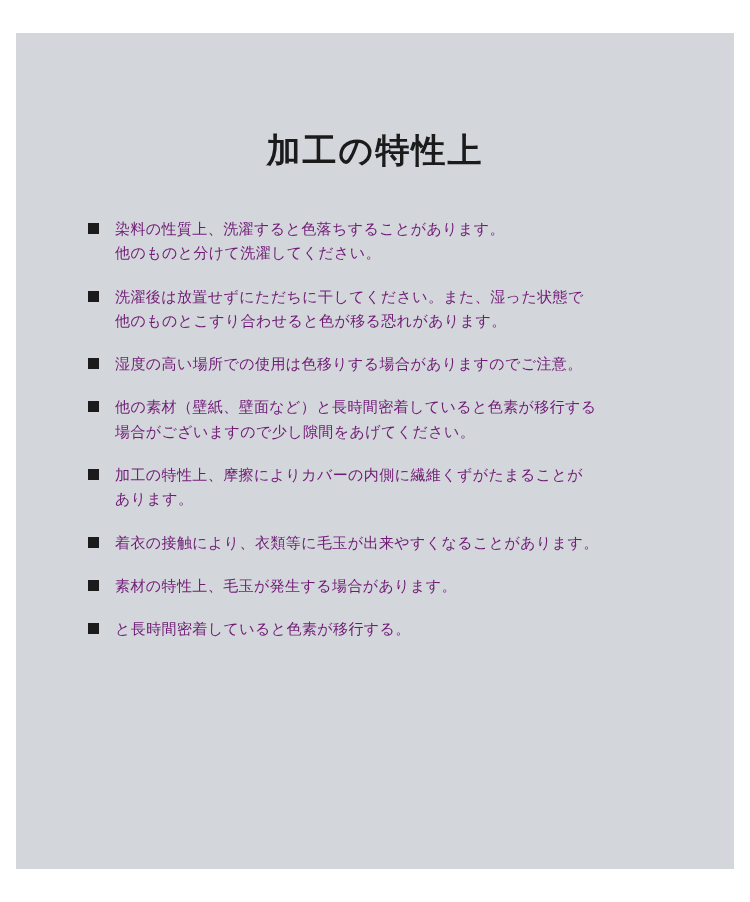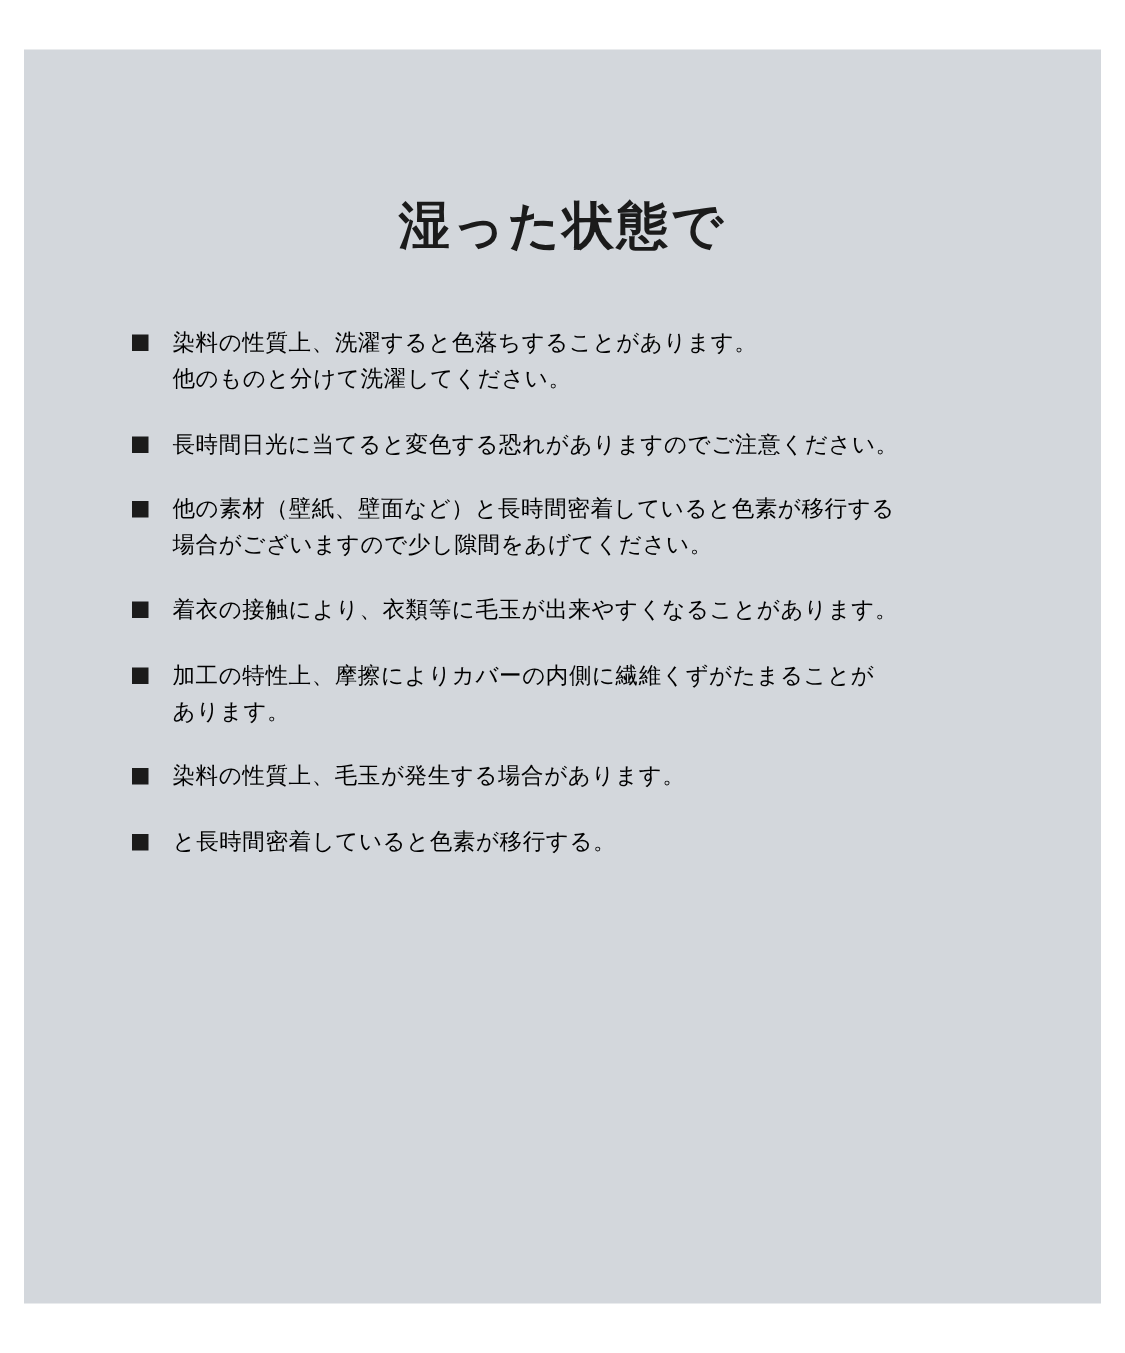--- a/index.html
+++ b/index.html
@@ -56,70 +56,75 @@
     width: 11px;
     height: 11px;
     background: #1b1b1b;
     margin-top: 6px;
     margin-right: 16px;
   }
   .text {
     flex: 1 1 auto;
     font-size: 15px;
     line-height: 1.62;
-    color: #000000;
+    color: #701a75;
     letter-spacing: 0.4px;
     white-space: pre-line;
     font-family: "Liberation Sans", sans-serif;
   }
 </style>
 </head>
 <body>
 
 <div class="page">
   <div class="panel">
 
-    <div class="title">湿った状態で</div>
+    <div class="title">加工の特性上</div>
 
     <div class="list">
 
       <div class="item">
         <span class="bullet"></span>
         <span class="text">染料の性質上、洗濯すると色落ちすることがあります。
 他のものと分けて洗濯してください。</span>
       </div>
 
+      <div class="item">
+        <span class="bullet"></span>
+        <span class="text">洗濯後は放置せずにただちに干してください。また、湿った状態で
+他のものとこすり合わせると色が移る恐れがあります。</span>
+      </div>
 
 
       <div class="item">
         <span class="bullet"></span>
-        <span class="text">長時間日光に当てると変色する恐れがありますのでご注意ください。</span>
+        <span class="text">湿度の高い場所での使用は色移りする場合がありますのでご注意。</span>
       </div>
 
       <div class="item">
         <span class="bullet"></span>
         <span class="text">他の素材（壁紙、壁面など）と長時間密着していると色素が移行する
 場合がございますので少し隙間をあげてください。</span>
       </div>
 
 
       <div class="item">
         <span class="bullet"></span>
-        <span class="text">着衣の接触により、衣類等に毛玉が出来やすくなることがあります。</span>
-      </div>
-
-      <div class="item">
-        <span class="bullet"></span>
         <span class="text">加工の特性上、摩擦によりカバーの内側に繊維くずがたまることが
 あります。</span>
       </div>
 
       <div class="item">
         <span class="bullet"></span>
-        <span class="text">染料の性質上、毛玉が発生する場合があります。</span>
+        <span class="text">着衣の接触により、衣類等に毛玉が出来やすくなることがあります。</span>
+      </div>
+
+      <div class="item">
+        <span class="bullet"></span>
+        <span class="text">素材の特性上、毛玉が発生する場合があります。</span>
       </div>
 
       <div class="item">
         <span class="bullet"></span>
         <span class="text">と長時間密着していると色素が移行する。</span>
       </div>
 
     </div>
   </div>
 </div>

